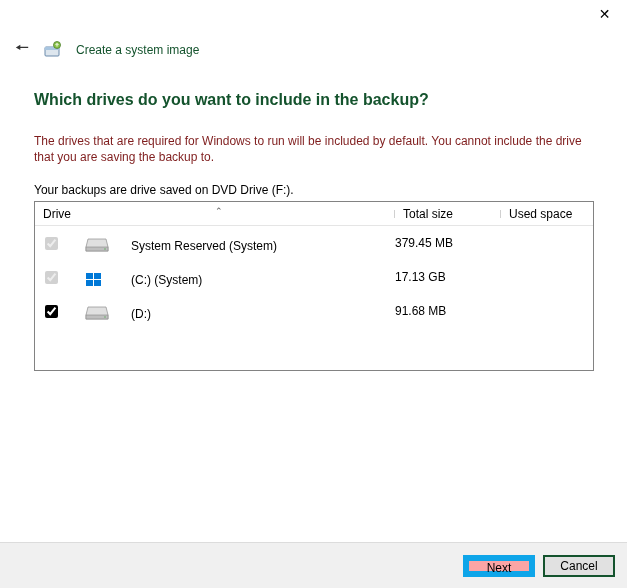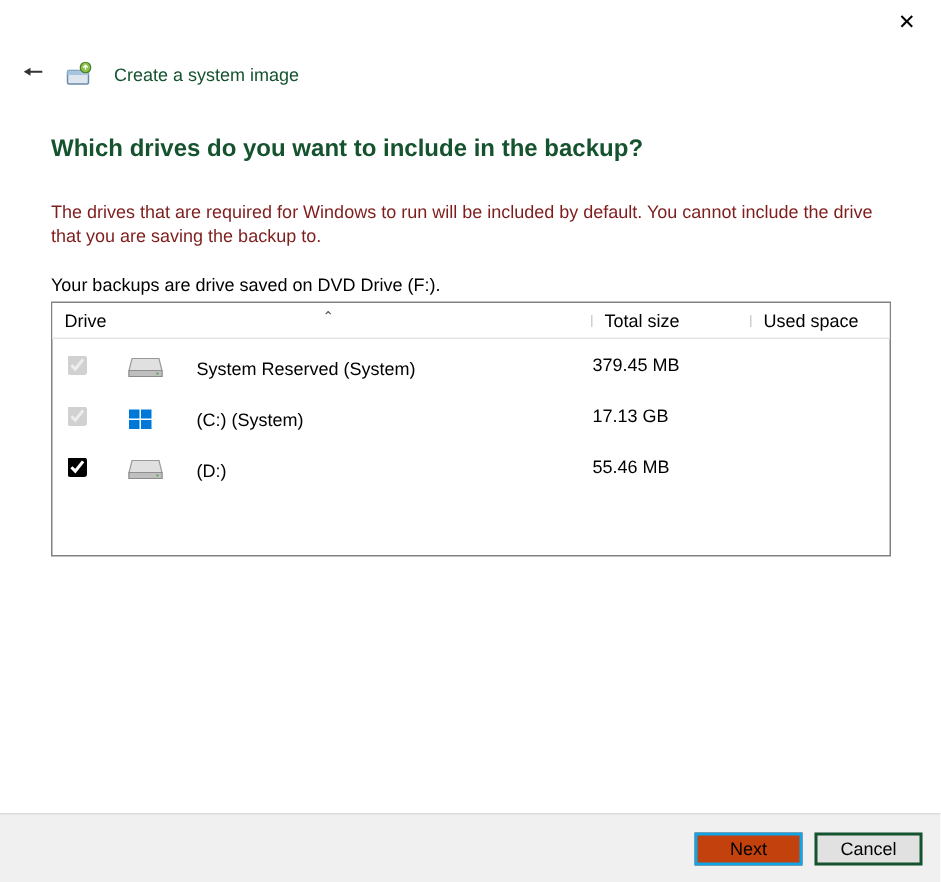--- a/index.html
+++ b/index.html
@@ -146,22 +146,22 @@
     min-width: 72px;
     height: 22px;
     border: 2px solid #14532d;
     background: #e1e1e1;
     font-family: inherit;
     font-size: 12px;
     padding: 0 12px;
     cursor: default;
   }
   .btn-default {
-    border: 2px solid #0ea5e9;
-    background: #c2410c;
+    border: 6px solid #0ea5e9;
+    background: #fca5a5;
   }
 </style>
 </head>
 <body>
 
 <div class="titlebar">
   <div class="close-x">✕</div>
 </div>
 
 <div class="header-row">
@@ -220,21 +220,21 @@
         <div class="row">
           <div class="cell-drive">
             <input type="checkbox" class="chk" checked="" style="">
             <span class="drive-ico"><svg viewBox="0 0 24 16" width="24" height="16">
                 <path d="M3 2 L21 2 L23 10 L23 14 L1 14 L1 10 Z" fill="#e0e0e0" stroke="#999" stroke-width="0.8"></path>
                 <rect x="1" y="10" width="22" height="4" fill="#bfbfbf" stroke="#888" stroke-width="0.6"></rect>
                 <circle cx="20" cy="12" r="0.8" fill="#6a6"></circle>
               </svg></span>
             <span>(D:)</span>
           </div>
-          <div class="cell-used">55.46 MB</div>
+          <div class="cell-used">91.68 MB</div>
         </div>
       </div>
   </div>
 </div>
 
 <div class="footer">
   <button class="btn btn-default">Next</button>
   <button class="btn">Cancel</button>
 </div>
 

